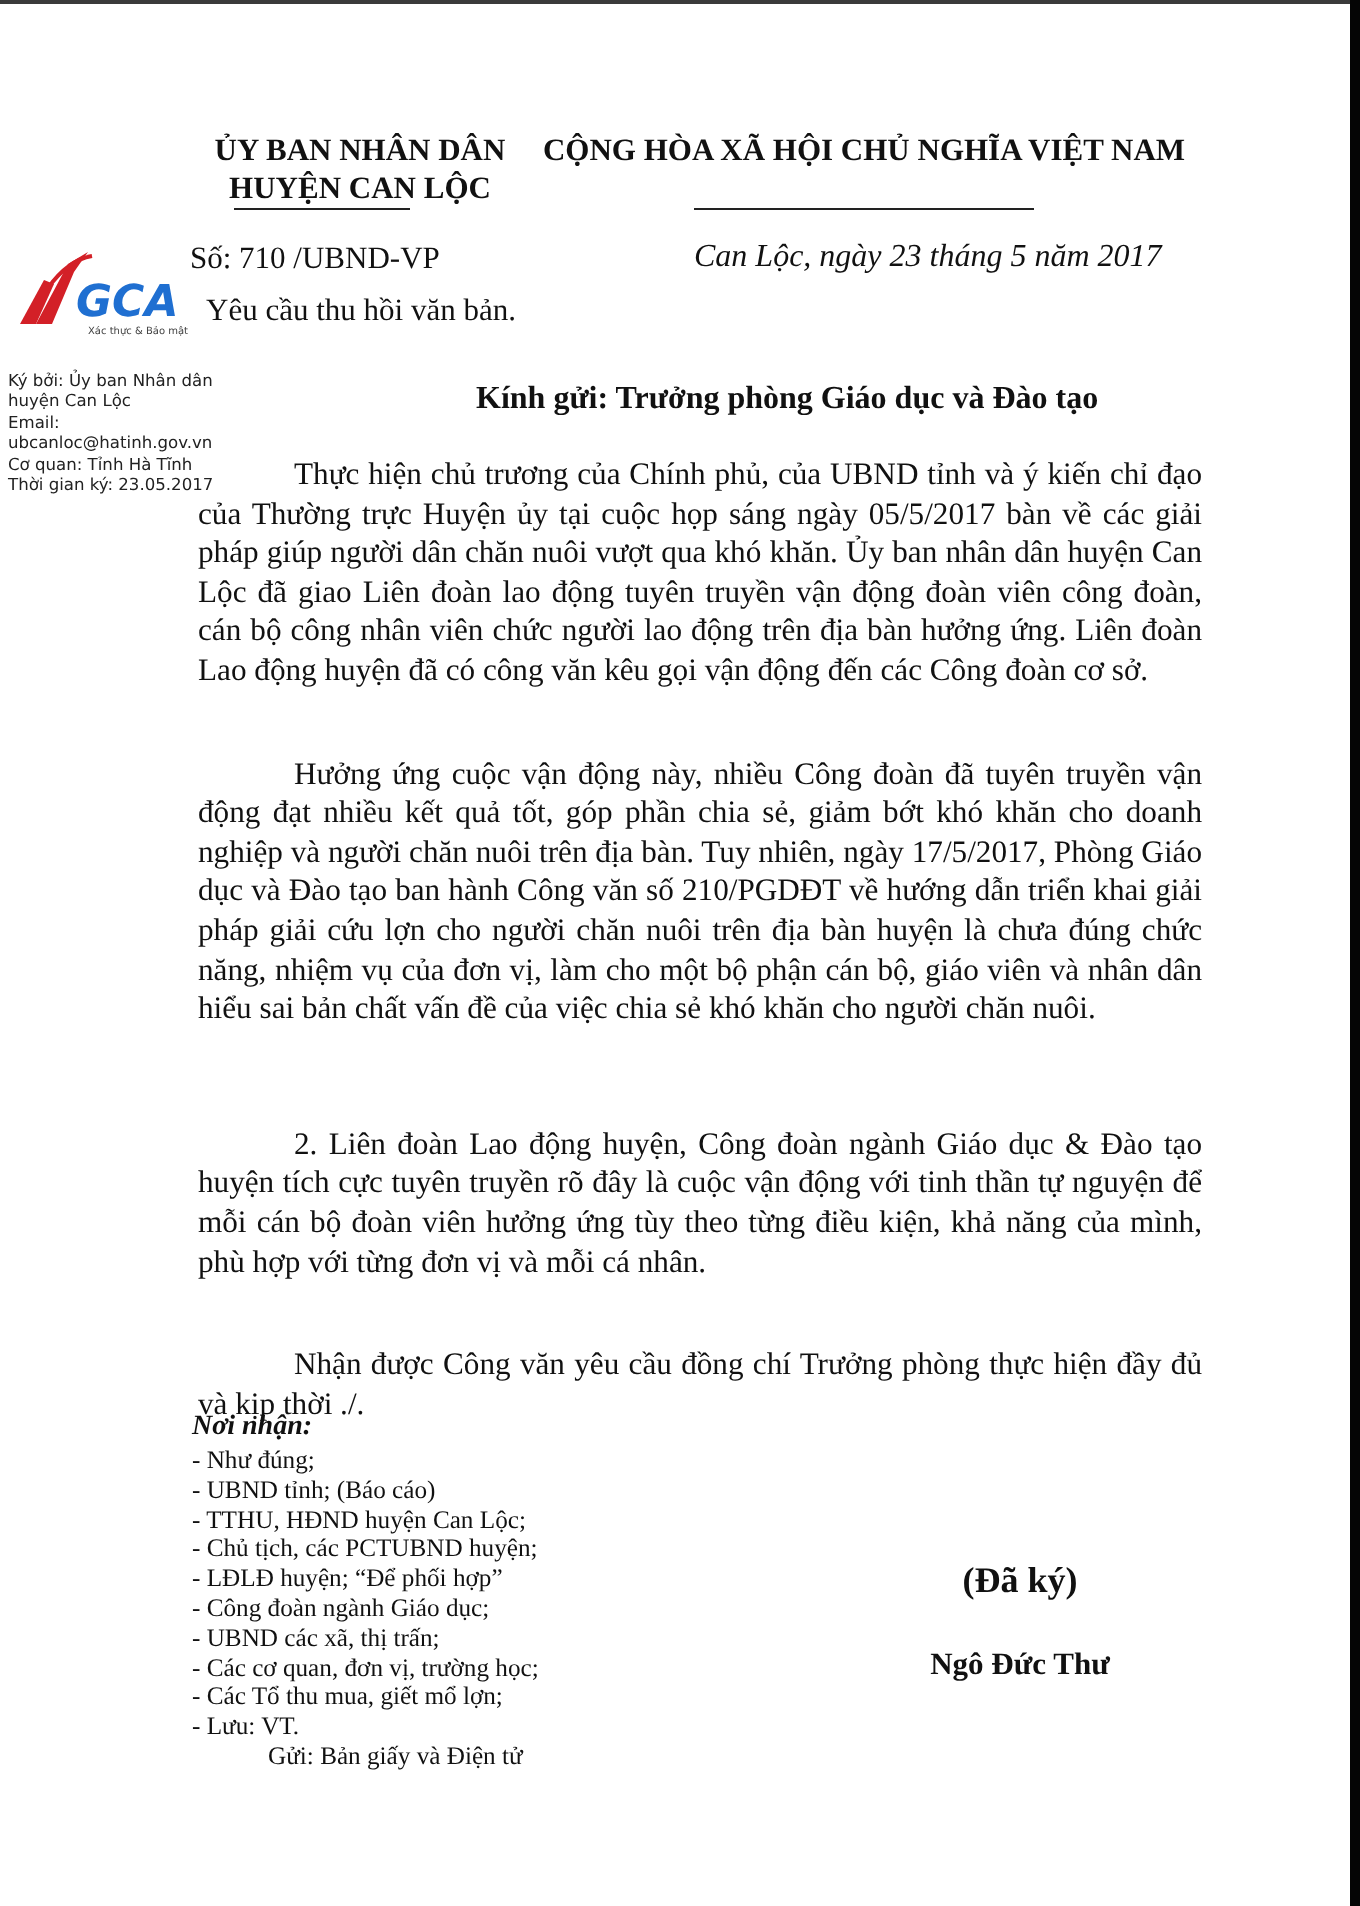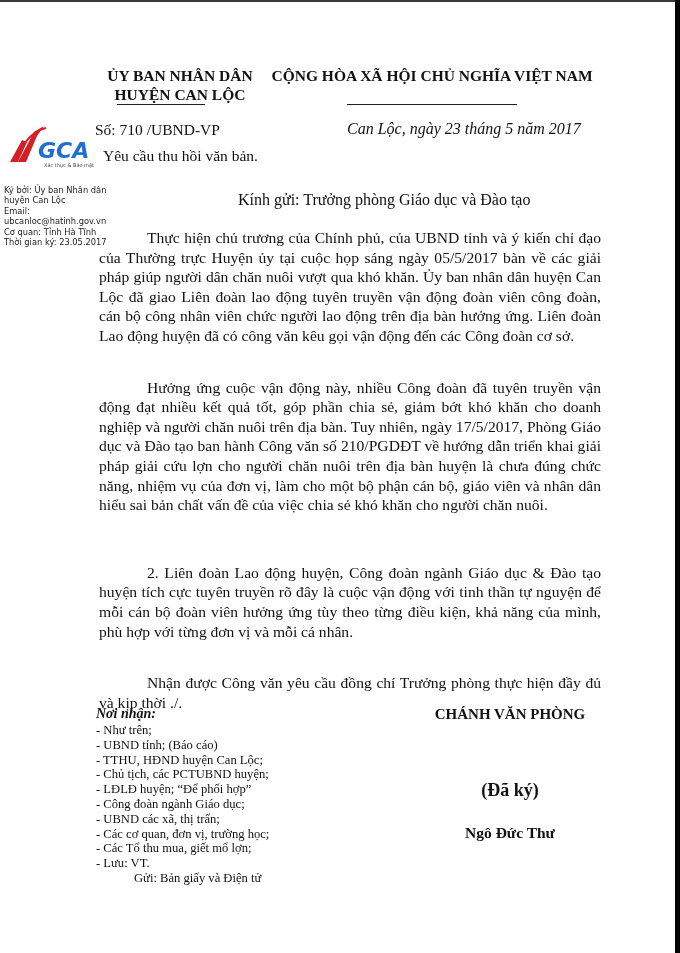--- a/index.html
+++ b/index.html
@@ -67,46 +67,45 @@
 
 <div class="sig-meta">
   <div>Ký bởi: Ủy ban Nhân dân</div>
   <div>huyện Can Lộc</div>
   <div>Email:</div>
   <div>ubcanloc@hatinh.gov.vn</div>
   <div>Cơ quan: Tỉnh Hà Tĩnh</div>
   <div>Thời gian ký: 23.05.2017</div>
 </div>
 
-<div class="abs" style="left:238px; top:191px; font-size:16px;">Kính gửi: Trưởng phòng Giáo dục và Đào tạo</div>
+<div class="abs" style="left:238px; top:191px; font-size:16px;font-weight:bold;">Kính gửi: Trưởng phòng Giáo dục và Đào tạo</div>
 
 <div class="body-text" style="top:216px;">
   <p class="para">Thực hiện chủ trương của Chính phủ, của UBND tỉnh và ý kiến chỉ đạo của Thường trực Huyện ủy tại cuộc họp sáng ngày 05/5/2017 bàn về các giải pháp giúp người dân chăn nuôi vượt qua khó khăn. Ủy ban nhân dân huyện Can Lộc đã giao Liên đoàn lao động tuyên truyền vận động đoàn viên công đoàn, cán bộ công nhân viên chức người lao động trên địa bàn hưởng ứng. Liên đoàn Lao động huyện đã có công văn kêu gọi vận động đến các Công đoàn cơ sở.</p>
   <div class="gap"></div>
   <p class="para">Hưởng ứng cuộc vận động này, nhiều Công đoàn đã tuyên truyền vận động đạt nhiều kết quả tốt, góp phần chia sẻ, giảm bớt khó khăn cho doanh nghiệp và người chăn nuôi trên địa bàn. Tuy nhiên, ngày 17/5/2017, Phòng Giáo dục và Đào tạo ban hành Công văn số 210/PGDĐT về hướng dẫn triển khai giải pháp giải cứu lợn cho người chăn nuôi trên địa bàn huyện là chưa đúng chức năng, nhiệm vụ của đơn vị, làm cho một bộ phận cán bộ, giáo viên và nhân dân hiểu sai bản chất vấn đề của việc chia sẻ khó khăn cho người chăn nuôi.</p>
   <div class="gap"></div>
   <div class="gap"></div>
   <div class="gap"></div>
   <p class="para">2. Liên đoàn Lao động huyện, Công đoàn ngành Giáo dục &amp; Đào tạo huyện tích cực tuyên truyền rõ đây là cuộc vận động với tinh thần tự nguyện để mỗi cán bộ đoàn viên hưởng ứng tùy theo từng điều kiện, khả năng của mình, phù hợp với từng đơn vị và mỗi cá nhân.</p>
   <div class="gap"></div>
   <p class="para">Nhận được Công văn yêu cầu đồng chí Trưởng phòng thực hiện đầy đủ và kịp thời ./.</p>
 </div>
 
 <div class="recipients">
   <div class="title">Nơi nhận:</div>
-  <div>- Như trên;</div>
+  <div>- Như đúng;</div>
   <div>- UBND tỉnh; (Báo cáo)</div>
   <div>- TTHU, HĐND huyện Can Lộc;</div>
   <div>- Chủ tịch, các PCTUBND huyện;</div>
   <div>- LĐLĐ huyện; “Để phối hợp”</div>
   <div>- Công đoàn ngành Giáo dục;</div>
   <div>- UBND các xã, thị trấn;</div>
   <div>- Các cơ quan, đơn vị, trường học;</div>
   <div>- Các Tổ thu mua, giết mổ lợn;</div>
   <div>- Lưu: VT.</div>
   <div class="send">Gửi: Bản giấy và Điện tử</div>
 </div>
 
 <div class="sign" style="top:705px; font-size:15px; line-height:18px;">
-  <div>CHÁNH VĂN PHÒNG</div>
 </div>
 <div class="sign" style="top:780px; font-size:18px;">(Đã ký)</div>
 <div class="sign" style="top:824px; font-size:15.5px;">Ngô Đức Thư</div>
 
 </body></html>

